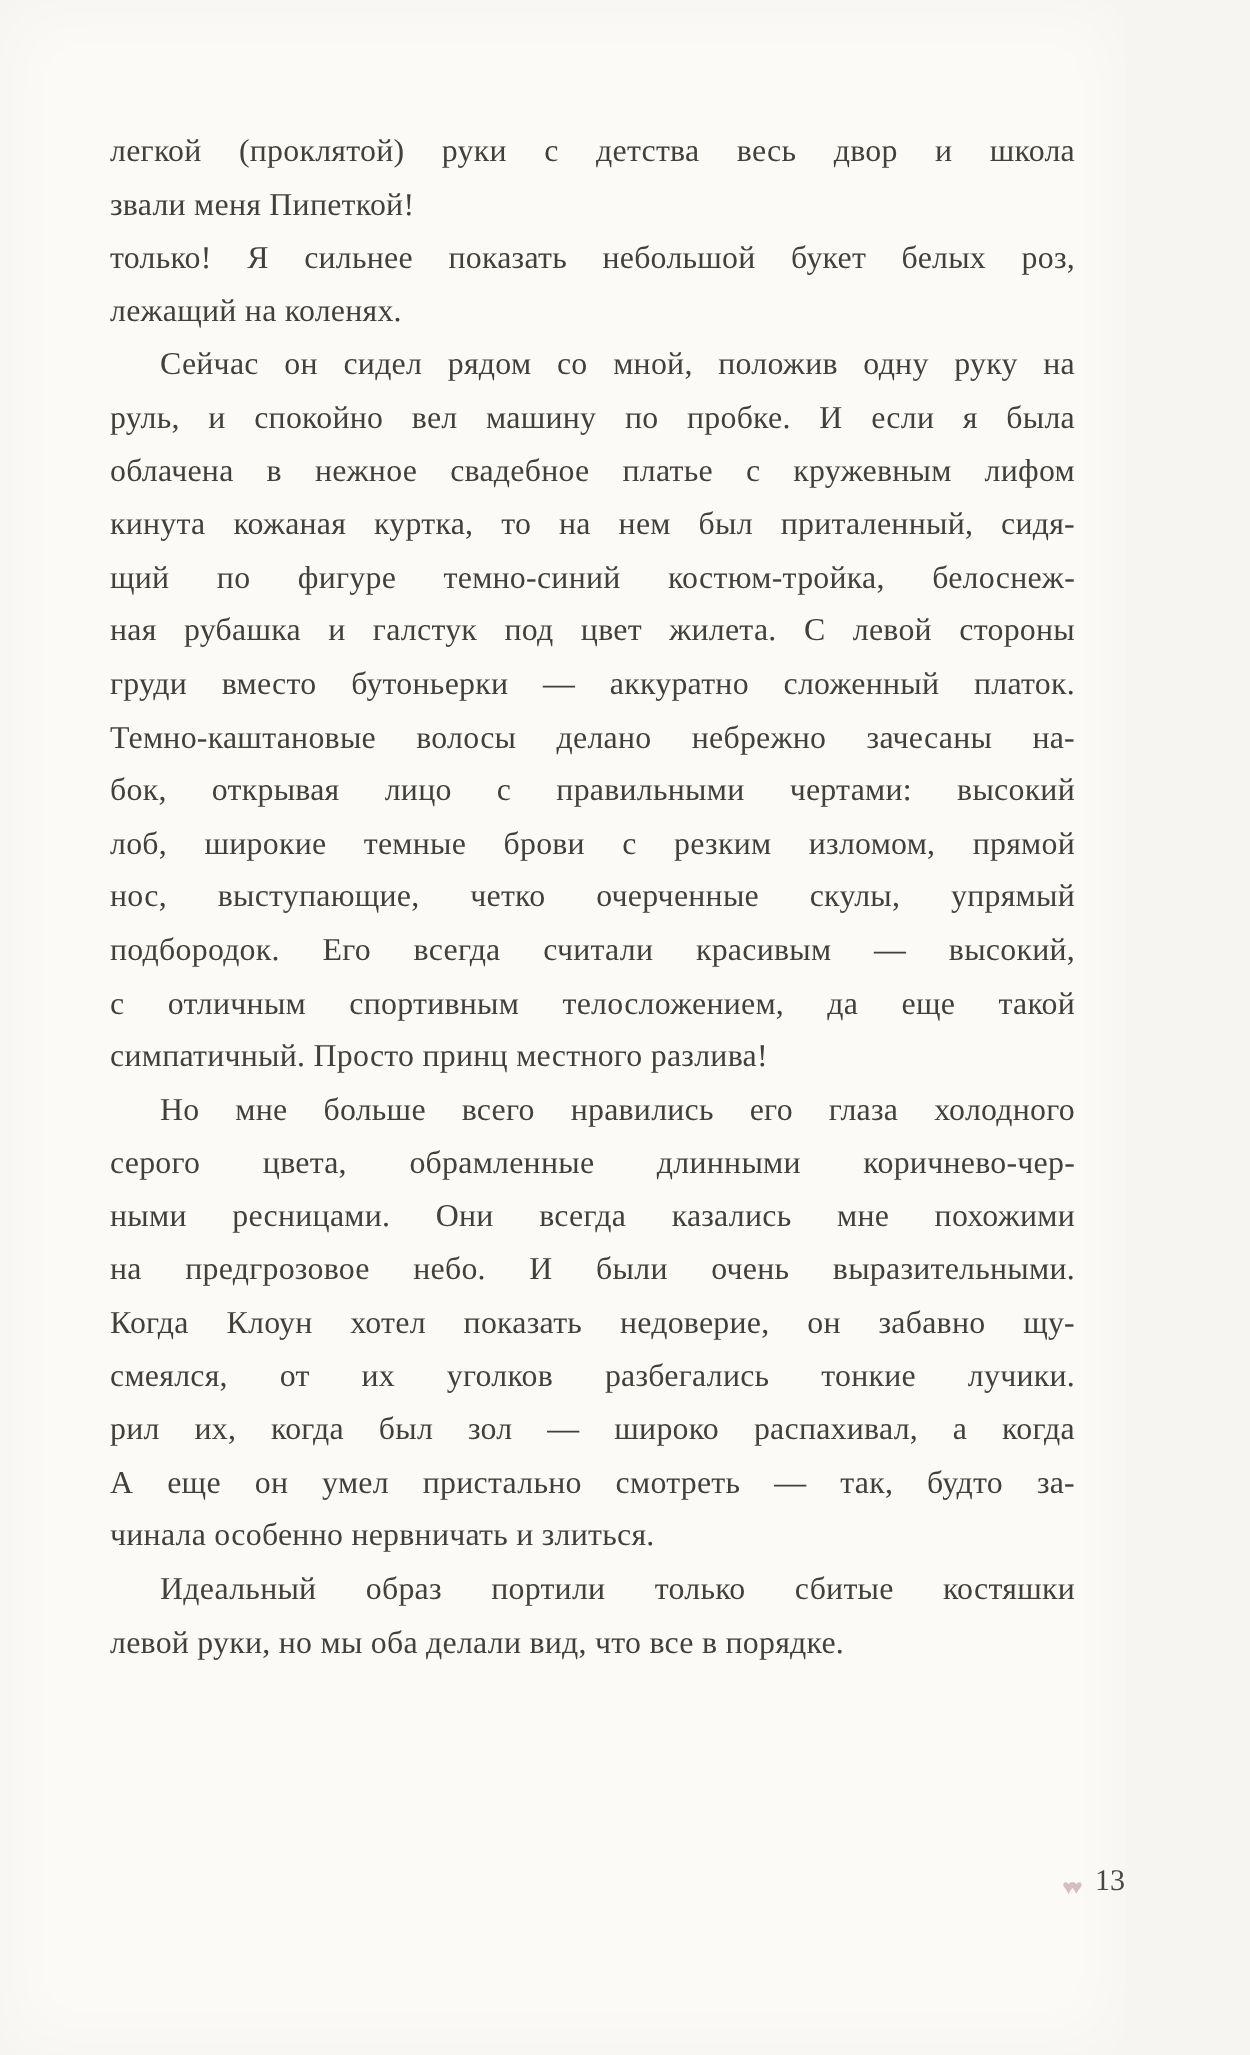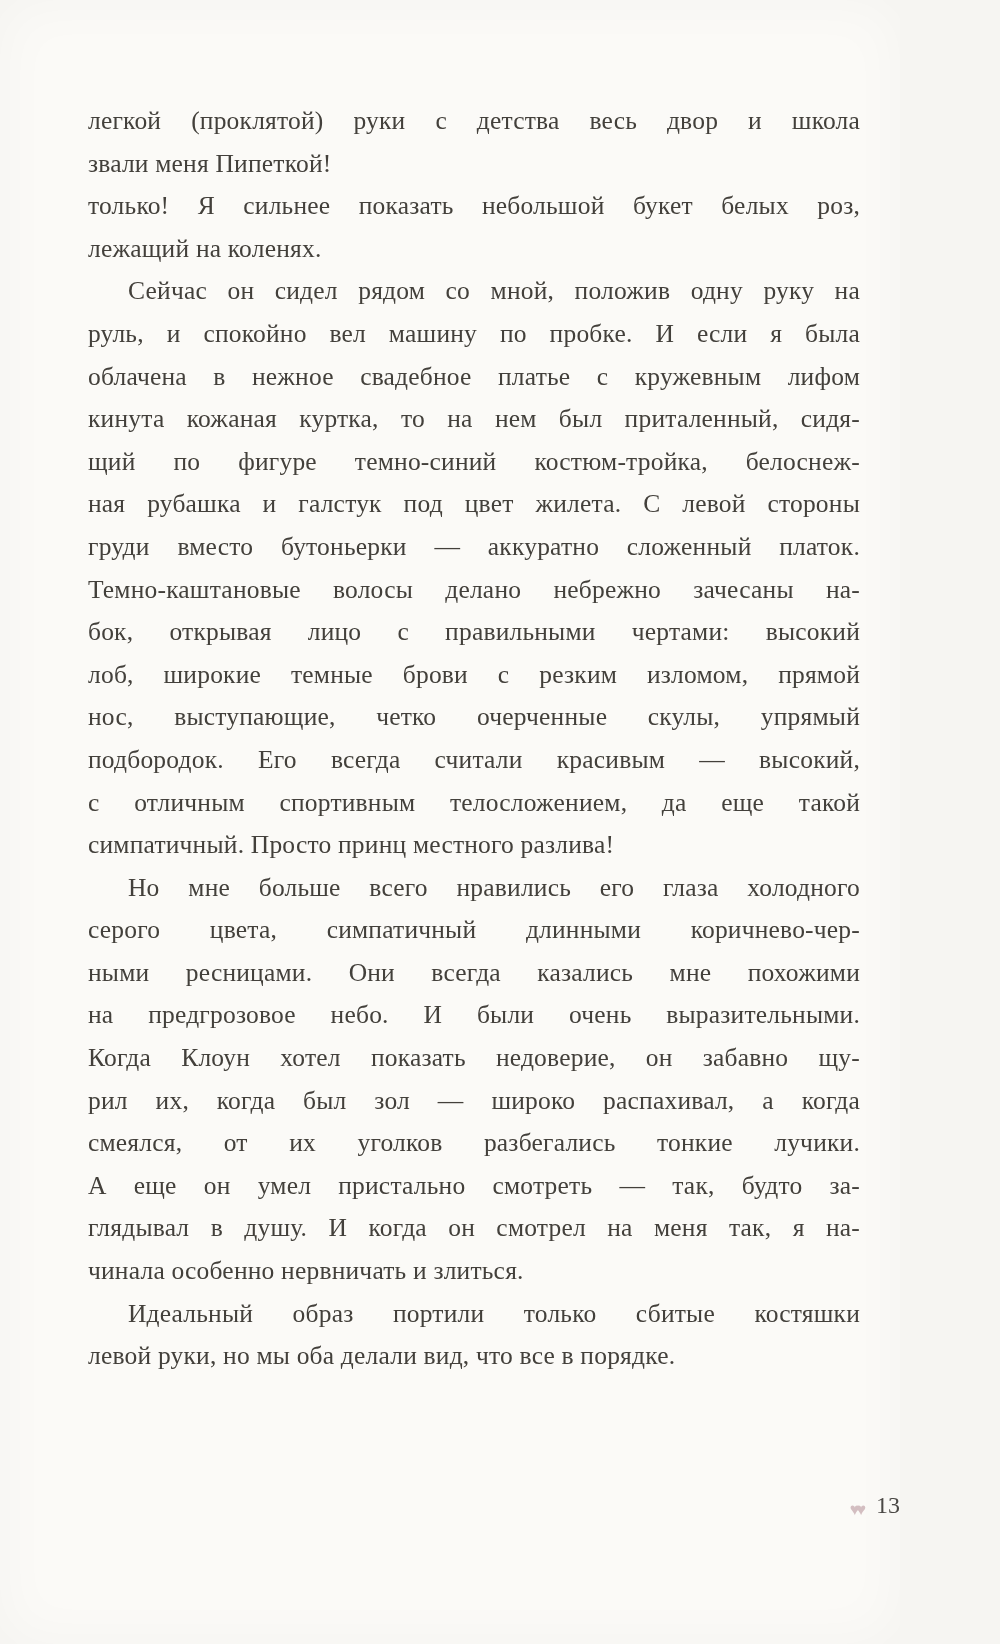--- a/index.html
+++ b/index.html
@@ -97,28 +97,27 @@
         <div class="line">Темно-каштановые волосы делано небрежно зачесаны на-</div>
         <div class="line">бок, открывая лицо с правильными чертами: высокий</div>
         <div class="line">лоб, широкие темные брови с резким изломом, прямой</div>
         <div class="line">нос, выступающие, четко очерченные скулы, упрямый</div>
         <div class="line">подбородок. Его всегда считали красивым — высокий,</div>
         <div class="line">с отличным спортивным телосложением, да еще такой</div>
         <div class="line last">симпатичный. Просто принц местного разлива!</div>
       </div>
       <div class="paragraph">
         <div class="line indent">Но мне больше всего нравились его глаза холодного</div>
-        <div class="line">серого цвета, симпатичный длинными коричнево-чер-</div>
+        <div class="line">серого цвета, обрамленные длинными коричнево-чер-</div>
         <div class="line">ными ресницами. Они всегда казались мне похожими</div>
         <div class="line">на предгрозовое небо. И были очень выразительными.</div>
         <div class="line">Когда Клоун хотел показать недоверие, он забавно щу-</div>
+        <div class="line">смеялся, от их уголков разбегались тонкие лучики.</div>
         <div class="line">рил их, когда был зол — широко распахивал, а когда</div>
-        <div class="line">смеялся, от их уголков разбегались тонкие лучики.</div>
         <div class="line">А еще он умел пристально смотреть — так, будто за-</div>
-        <div class="line">глядывал в душу. И когда он смотрел на меня так, я на-</div>
         <div class="line last">чинала особенно нервничать и злиться.</div>
       </div>
       <div class="paragraph">
         <div class="line indent">Идеальный образ портили только сбитые костяшки</div>
         <div class="line last">левой руки, но мы оба делали вид, что все в порядке.</div>
       </div>
     </div>
 
   <div class="footer-page-number">13</div>
 

